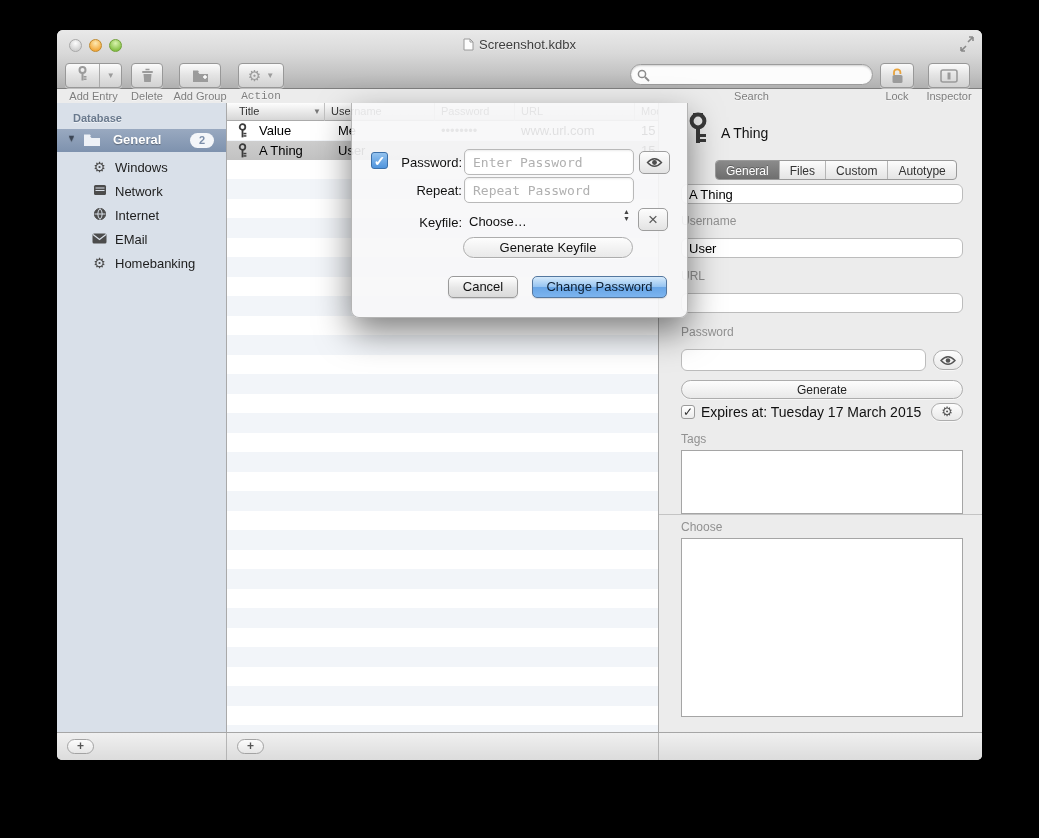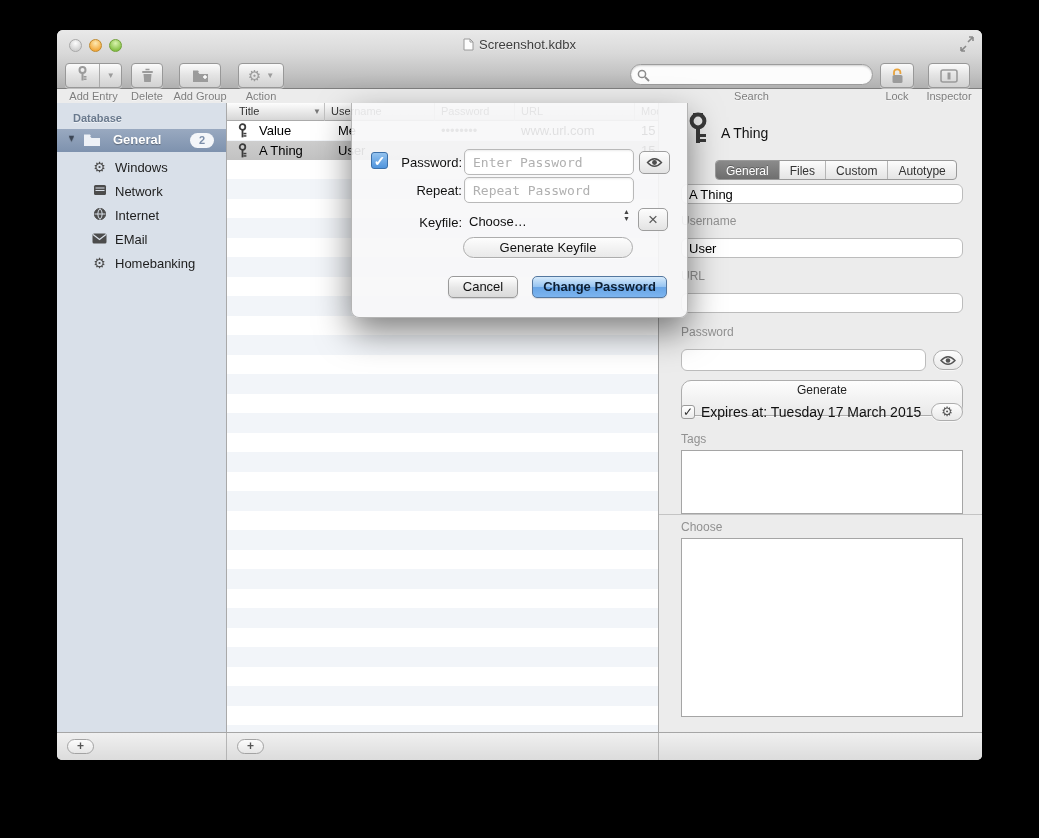--- a/index.html
+++ b/index.html
@@ -103,21 +103,21 @@
   .sq-btn { position:absolute; width:31px; height:23px; border:1px solid #9e9e9e; border-radius:5px;
     background:linear-gradient(#fdfdfd, #e3e3e3); display:flex; align-items:center; justify-content:center; }
   .bluecb { position:absolute; left:19px; top:49px; width:17px; height:17px; border-radius:3px;
     border:1px solid #3c70a9; background:linear-gradient(#94c3ef, #4f94dd);
     color:#fff; font-size:14px; font-weight:bold; text-align:center; line-height:16px;
     box-shadow:0 1px 0 rgba(255,255,255,.5); }
   .btn { position:absolute; height:22px; border:1px solid #9a9a9a; border-radius:5px;
     background:linear-gradient(#ffffff, #e6e6e6 55%, #dadada); font-size:13px; color:#111;
     text-align:center; line-height:20px; box-shadow:0 1px 1px rgba(0,0,0,.12); }
   .btn.default { border-color:#54779f; color:#0d1f33;
-    background:linear-gradient(#d6eafb, #94c3f1 50%, #68a5e6 51%, #7cb4ef);font-weight:bold; }
+    background:linear-gradient(#d6eafb, #94c3f1 50%, #68a5e6 51%, #7cb4ef); }
 </style>
 </head>
 <body>
 
 <div class="win">
 
   <div class="header">
     <div class="tl close"></div>
     <div class="tl min"></div>
     <div class="tl zoom"></div>
@@ -161,21 +161,21 @@
           <path d="M1 3 v-1.5 h5 l1 1.5" fill="#9b9b9b"></path>
           <path d="M11 8 h4 M13 6 v4" stroke="#fff" stroke-width="1.4"></path>
         </svg>
     </div>
     <div class="tlabel" style="left:110px; width:66px;">Add Group</div>
 
     <div class="tbtn" style="left:181px; width:46px;">
       <span class="tico">⚙</span>
       <span class="caret" style="margin-left:5px;">▼</span>
     </div>
-    <div class="tlabel" style="left:181px; width:46px;">Action</div>
+    <div class="tlabel" style="left:181px; width:46px;font-family:Liberation Mono, monospace;">Action</div>
 
     <div class="searchbox">
       <svg style="position:absolute;left:6px;top:4px;" width="13" height="13" viewBox="0 0 13 13">
           <circle cx="5" cy="5" r="3.6" fill="none" stroke="#8b8b8b" stroke-width="1.5"></circle>
           <path d="M8 8 L12 12" stroke="#8b8b8b" stroke-width="1.8"></path>
         </svg>
     </div>
     <div class="tlabel" style="left:573px; width:243px;">Search</div>
 
     <div class="tbtn" style="left:823px; width:34px;">
@@ -307,21 +307,21 @@
       <div class="insp-lbl" style="left:22px;top:166px;">URL</div>
       <input class="ifield" style="left: 22px; top: 190px; width: 282px;" value="">
       <div class="insp-lbl" style="left:22px;top:222px;">Password</div>
       <input class="ifield" style="left: 22px; top: 246px; width: 245px; height: 22px;" value="">
       <div class="pill-btn" style="left:274px;top:247px;width:30px;height:20px;">
         <svg style="margin-top:4px;" width="16" height="11" viewBox="0 0 16 11">
             <path d="M1 5.5 Q8 -2 15 5.5 Q8 13 1 5.5 Z" fill="none" stroke="#555" stroke-width="1.4"></path>
             <circle cx="8" cy="5.5" r="2.3" fill="#555"></circle>
           </svg>
       </div>
-      <div class="pill-btn" style="left:22px;top:277px;width:282px;height:36px;line-height:18px;">Generate</div>
+      <div class="pill-btn" style="left:22px;top:277px;width:282px;height:19px;line-height:18px;">Generate</div>
 
       <div class="cbox" style="left:22px;top:302px;">✓</div>
       <div style="position:absolute;left:42px;top:301px;font-size:14px;color:#111;">Expires at: Tuesday 17 March 2015</div>
       <div class="pill-btn" style="left:272px;top:300px;width:32px;height:18px;line-height:16px;font-size:13px;color:#555;"><span>⚙</span></div>
 
       <div class="insp-lbl" style="left:22px;top:329px;">Tags</div>
       <textarea class="tarea" style="left: 22px; top: 347px; width: 282px; height: 64px;" value=""></textarea>
       <div style="position:absolute;left:0;top:411px;width:323px;height:1px;background:#c4c4c4;"></div>
       <div class="insp-lbl" style="left:22px;top:417px;">Choose</div>
       <textarea class="tarea" style="left: 22px; top: 435px; width: 282px; height: 179px;" value=""></textarea>

